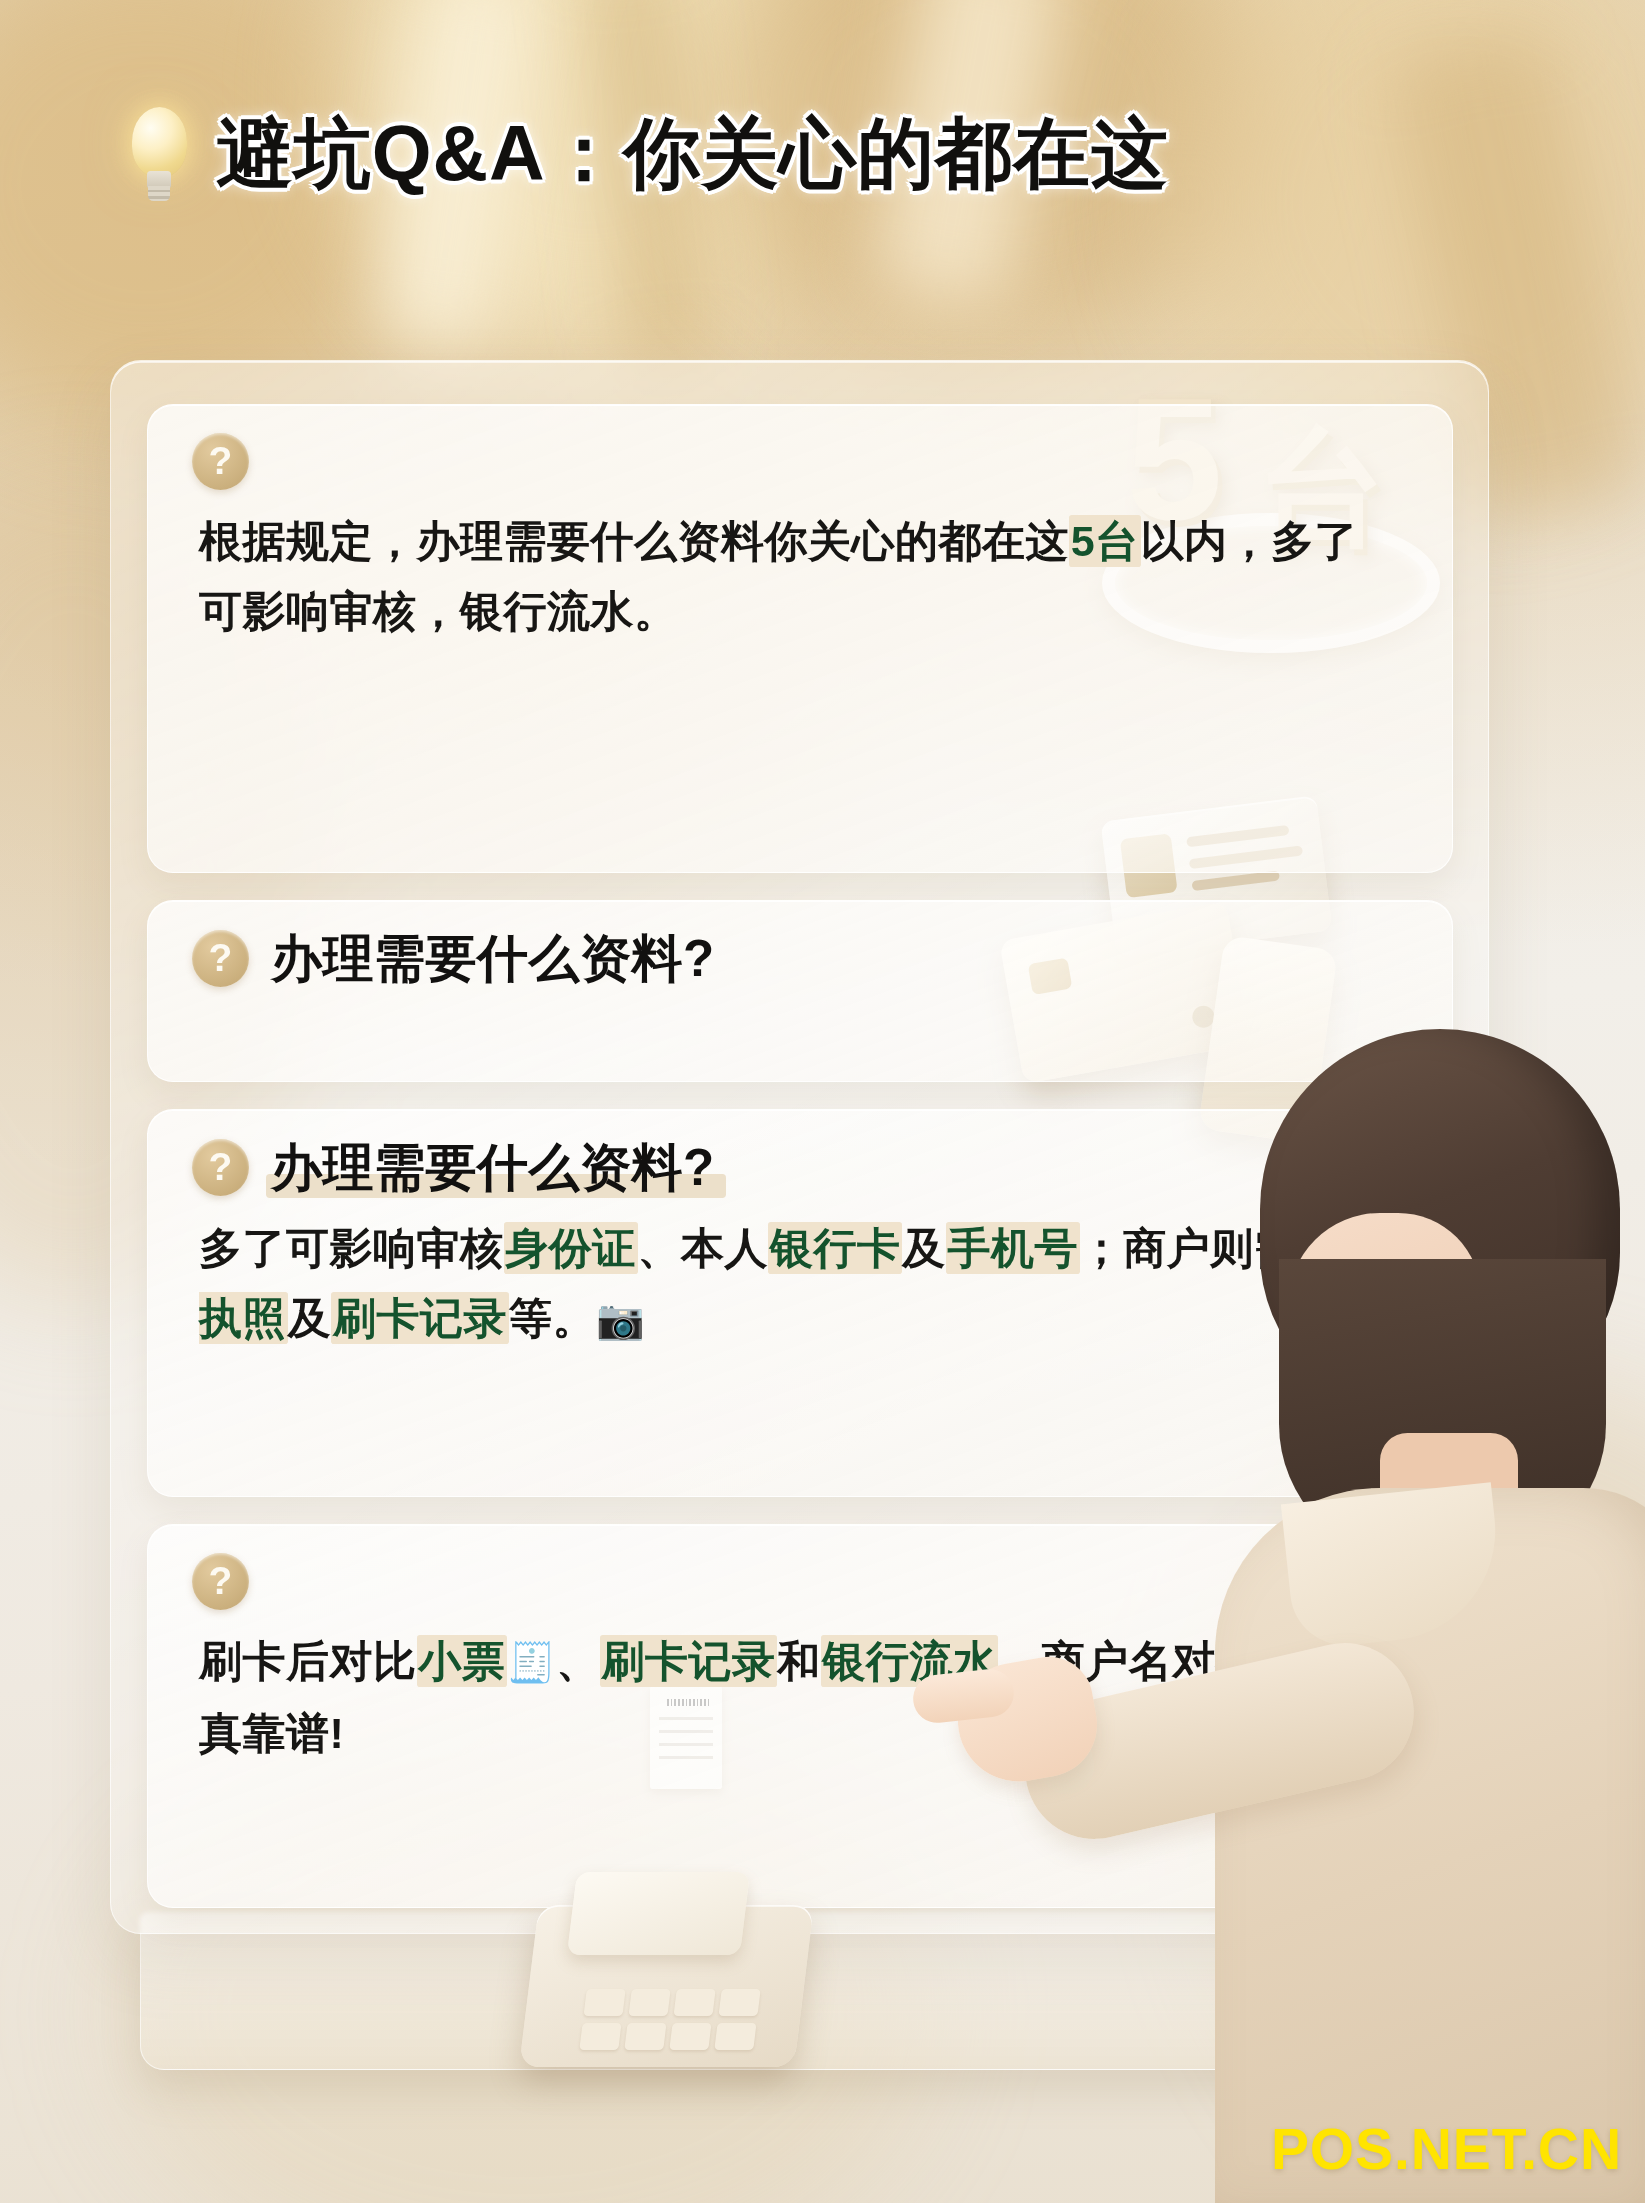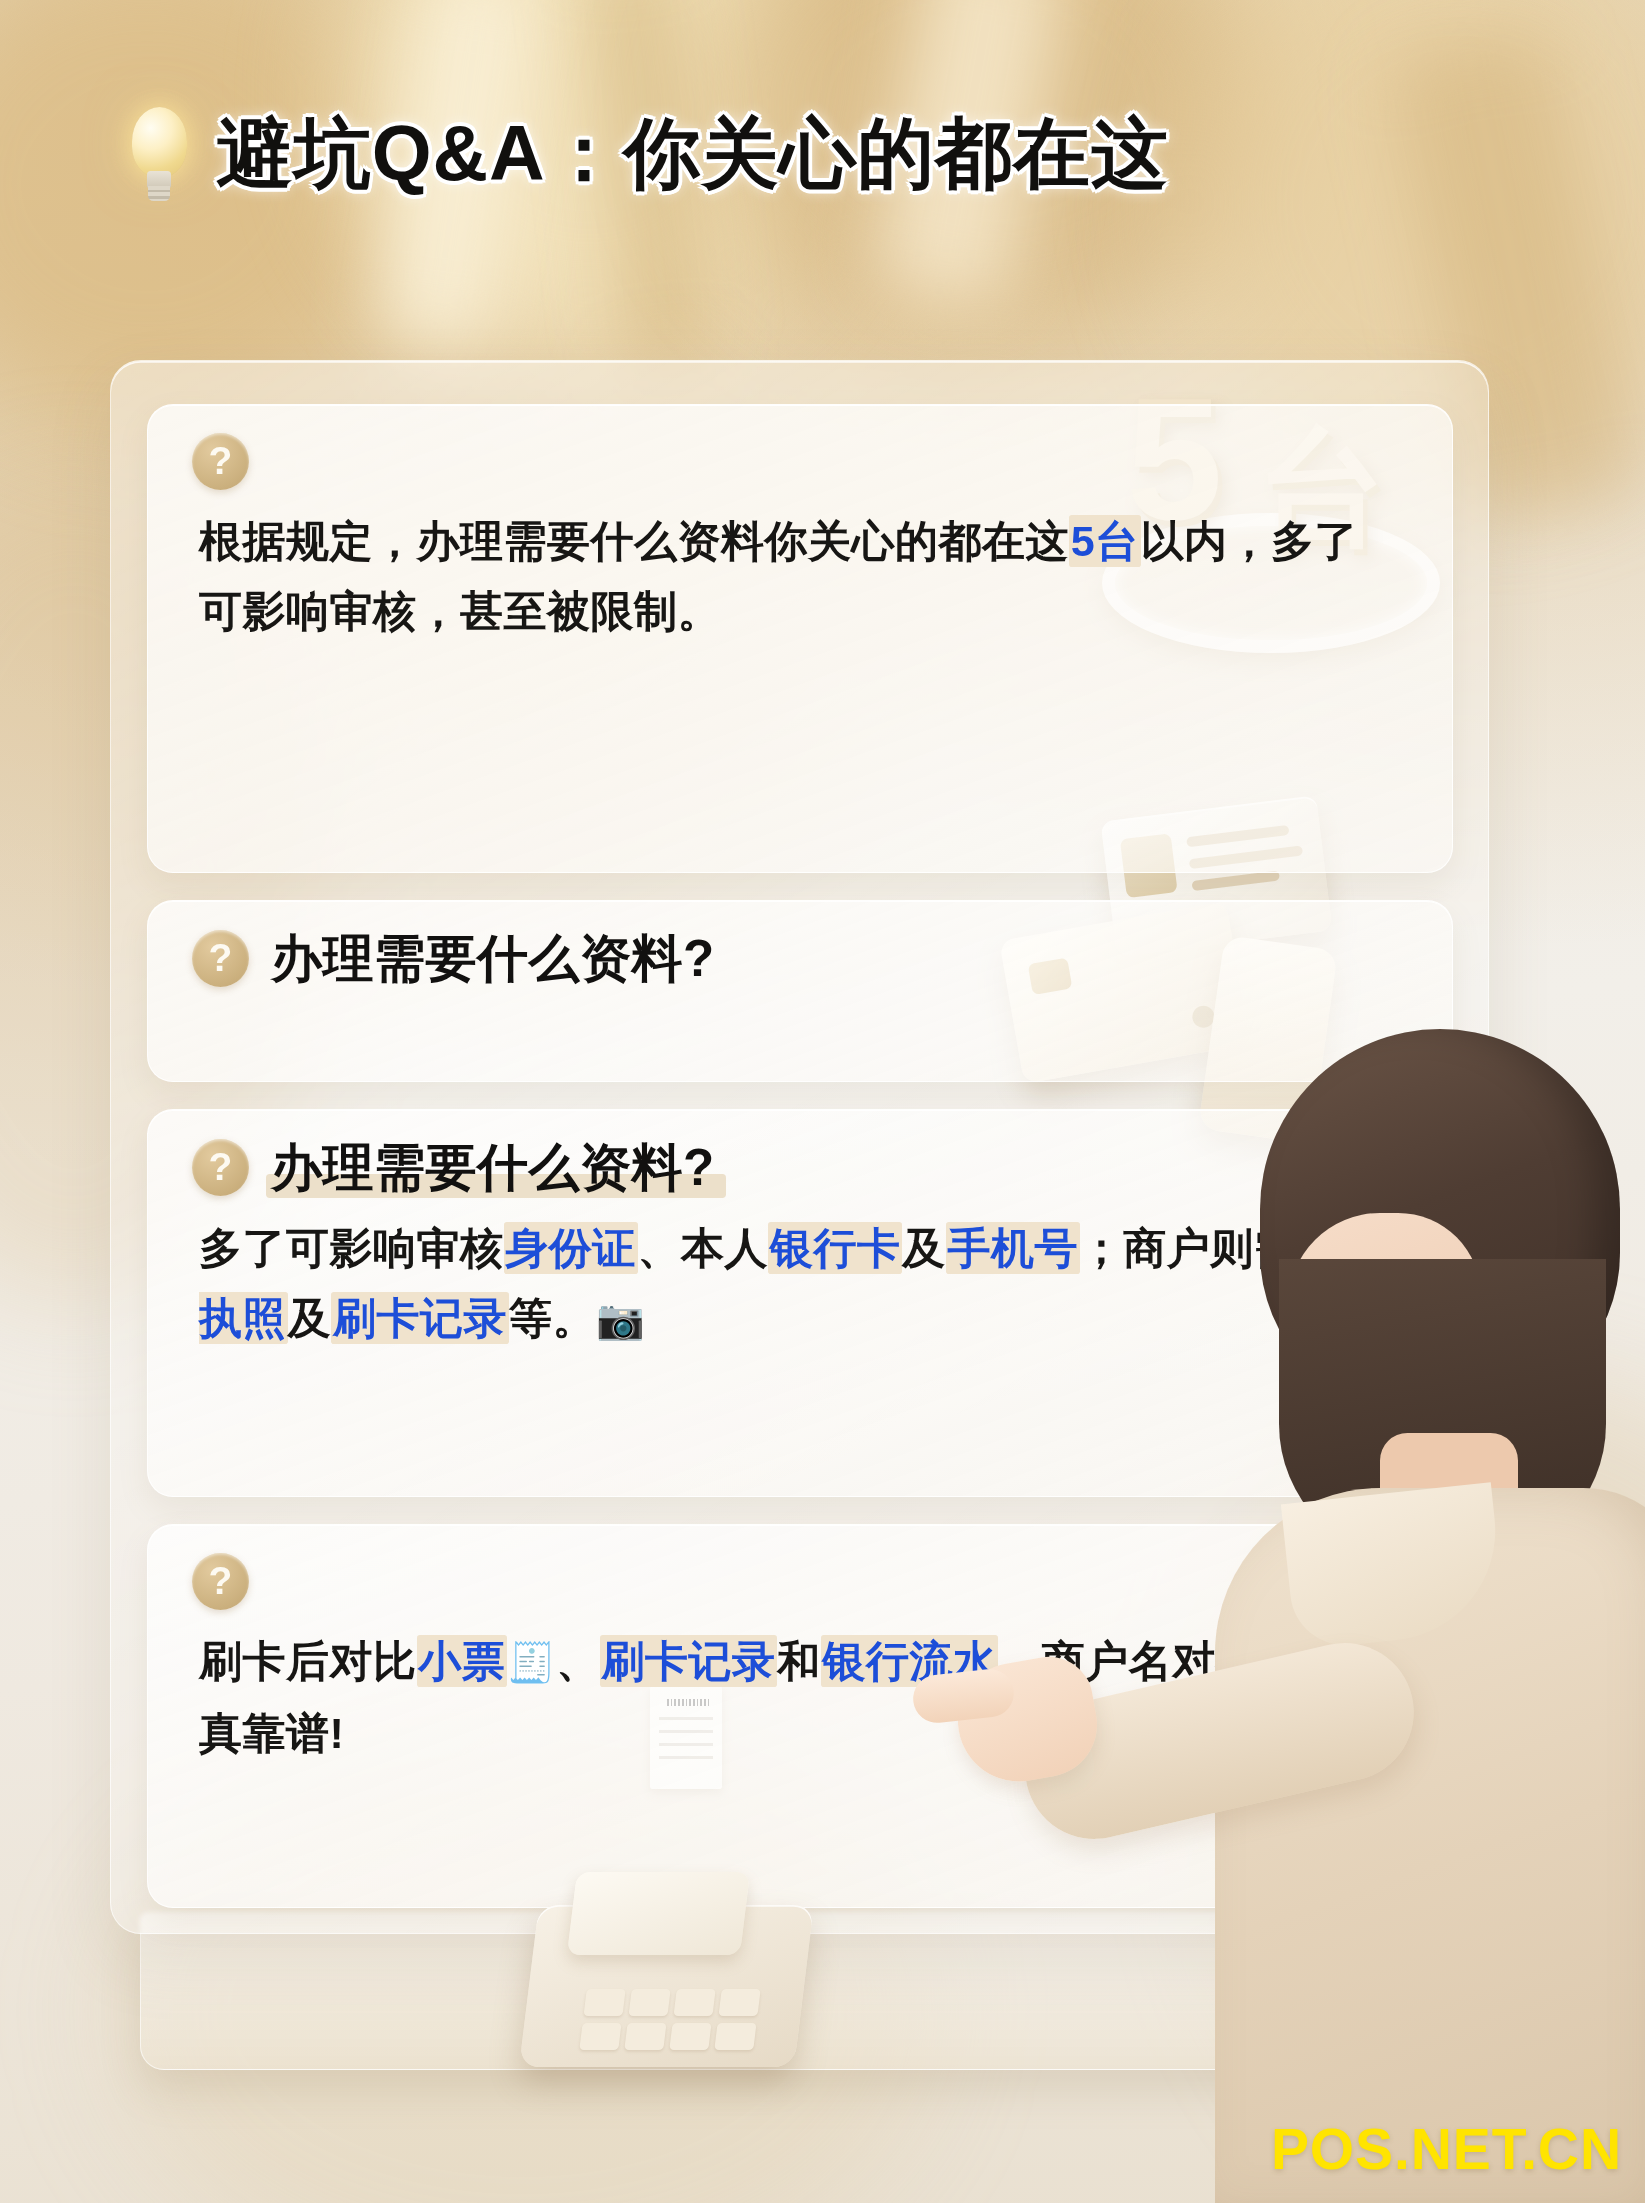--- a/index.html
+++ b/index.html
@@ -114,21 +114,21 @@
     background:radial-gradient(circle at 36% 30%,#e2ca9e,#cbb07e 70%,#c0a471);
     color:#fdfaf2;font-size:39px;font-weight:800;line-height:55px;text-align:center;
     box-shadow:0 2.8px 7.3px rgba(150,122,80,.25),inset 0 1.8px 2.8px rgba(255,255,255,.5);}
   .q-text{position:relative;font-size:51px;font-weight:800;color:#121110;white-space:nowrap;
     letter-spacing:0.5px;line-height:59px;}
   .q-text .hl{position:absolute;left:-5.5px;right:-11px;bottom:-1.8px;height:24px;
     background:#ece0ca;border-radius:3.7px;z-index:-1;}
 
   .a-text{padding:16.5px 51px 0 51px;font-size:43px;line-height:70px;color:#171614;font-weight:600;
     letter-spacing:0.5px;}
-  .a-text b{color:#1d4ed8;font-weight:800;}
+  .a-text b{color:#14532d;font-weight:800;}
   .a-text .mk{background:#f0e3cd;border-radius:2.8px;padding:1.8px 1.8px;}
   .emoji{font-size:39px;}
 
   
   #figure{position:absolute;right:-37px;top:1029px;width:698px;height:1185px;z-index:30;}
   #fig-hair{position:absolute;left:275px;top:0;width:360px;height:386px;
     border-radius:180px 180px 162px 162px;
     background:linear-gradient(160deg,#6b5547 0%,#4f3d33 45%,#3d2e26 100%);
     box-shadow:inset -24px -9.2px 37px rgba(0,0,0,.25);}
   #fig-hair-b{position:absolute;left:294px;top:230px;width:327px;height:303px;border-radius:0 0 138px 138px;
@@ -225,21 +225,21 @@
   <div class="tl" style="top:31px"></div>
   <div class="tl" style="top:44px"></div>
   <div class="tl" style="top:57px"></div>
   <div class="tl" style="top:70px"></div>
 </div>
 
 <div class="card" id="card-1">
   <div class="q-row">
     <div class="q-badge">?</div>
   </div>
-  <div class="a-text"><span>根据规定，办理需要什么资料</span><span>你关心的都在这</span><b class="mk">5台</b><span>以内，多了可影响审核，</span><span>甚至被限制。</span></div>
+  <div class="a-text"><span>根据规定，办理需要什么资料</span><span>你关心的都在这</span><b class="mk">5台</b><span>以内，多了可影响审核，</span><span>银行流水。</span></div>
 </div>
 
 <div class="card" id="card-2">
   <div class="q-row">
     <div class="q-badge">?</div>
     <div class="q-text">
       <span>办理需要什么资料?</span>
     </div>
   </div>
 </div>

